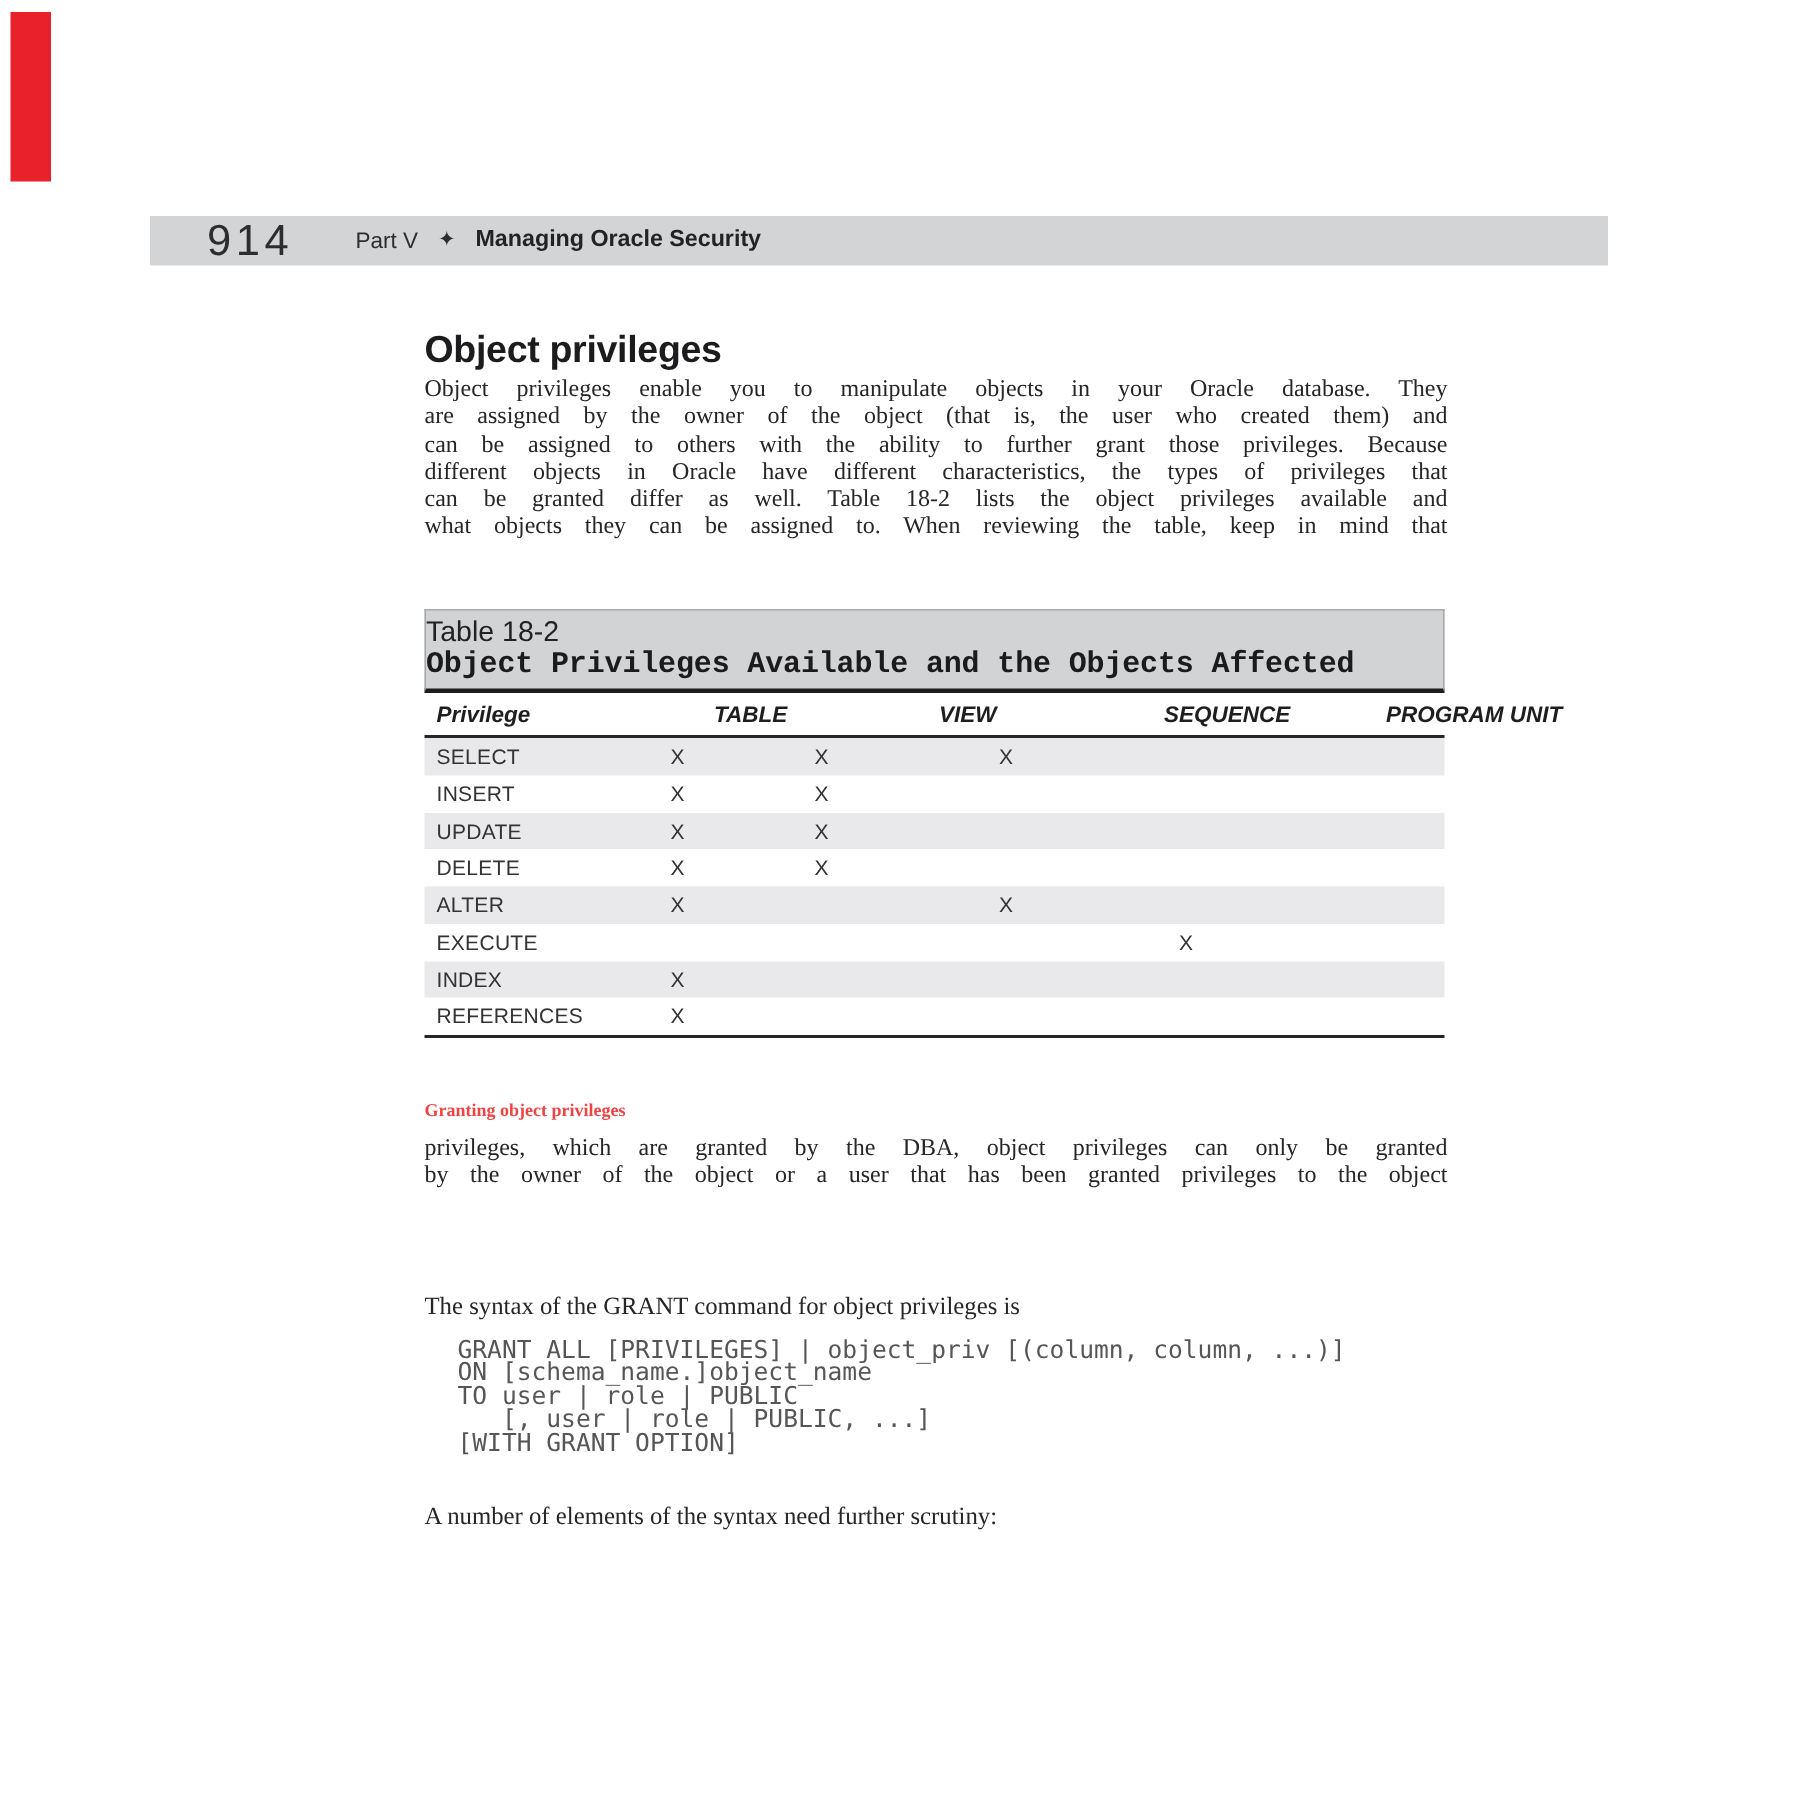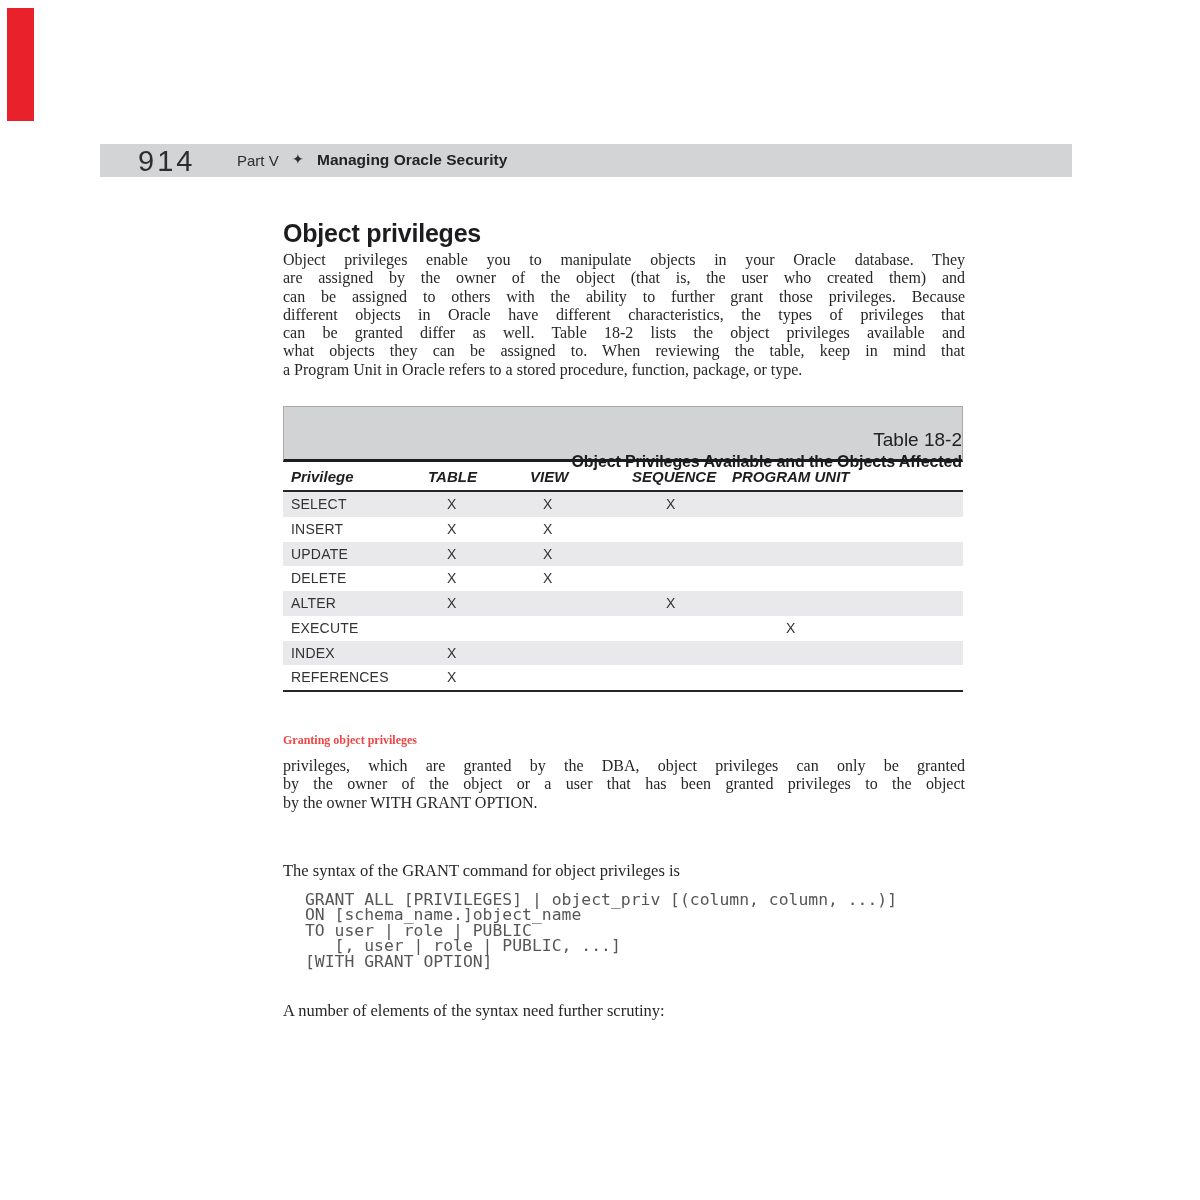--- a/index.html
+++ b/index.html
@@ -24,25 +24,25 @@
   .para .ln{text-align:justify;text-align-last:justify;white-space:normal;}
   .para .ln.last{text-align:left;text-align-last:left;}
   .p1{top:251px;}
   .p2{top:757px;}
   .single-line{position:absolute;left:283px;width:682px;font-size:16.5px;color:#262626;}
   .intro{top:861px;}
   .closing{top:1001px;}
 
   .tbl{position:absolute;left:283px;top:406px;width:680px;font-family:"Liberation Sans", sans-serif;}
   .t-titlebox{box-sizing:border-box;height:56px;background:#d2d3d5;border:1px solid #a9a9ab;
-              border-bottom:3px solid #1d1d1d;text-align:right;padding-top:22px;}
+              border-bottom:3px solid #1d1d1d;text-align:left;padding-top:4px;}
   .t-num{font-size:19px;color:#222;line-height:21px;}
-  .t-title{font-size:16px;font-weight:bold;color:#1b1b1d;line-height:23px;letter-spacing:-0.1px;}
+  .t-title{font-size:20px;font-weight:bold;color:#1b1b1d;line-height:23px;letter-spacing:-0.1px;font-family:Liberation Mono, monospace;}
   .t-head{display:grid;grid-template-columns:145px 102px 102px 100px 231px;height:28px;
-          border-bottom:2px solid #262628;align-items:end;}
+          border-bottom:2px solid #262628;align-items:end;gap:48px;}
   .t-head .hc{font-size:15px;font-weight:bold;font-style:italic;color:#1e1e20;padding-bottom:5px;}
   .t-head .hc.first{padding-left:8px;}
   .t-body{border-bottom:2px solid #262628;}
   .t-row{display:grid;grid-template-columns:145px 102px 102px 100px 231px;height:24.75px;
          line-height:24.75px;font-size:14px;color:#333335;}
   .t-row:nth-child(odd){background:#e9e9eb;}
   .t-row .pc{padding-left:8px;letter-spacing:0.2px;}
   .t-row .m2{padding-left:19px;}
   .t-row .m3{padding-left:13px;}
   .t-row .m4{padding-left:34px;}
@@ -68,21 +68,20 @@
 
   <div class="h1">Object privileges</div>
 
   <div class="para p1">
       <div class="ln">Object privileges enable you to manipulate objects in your Oracle database. They</div>
       <div class="ln">are assigned by the owner of the object (that is, the user who created them) and</div>
       <div class="ln">can be assigned to others with the ability to further grant those privileges. Because</div>
       <div class="ln">different objects in Oracle have different characteristics, the types of privileges that</div>
       <div class="ln">can be granted differ as well. Table 18-2 lists the object privileges available and</div>
       <div class="ln">what objects they can be assigned to. When reviewing the table, keep in mind that</div>
-      <div class="ln last">a Program Unit in Oracle refers to a stored procedure, function, package, or type.</div>
     </div>
 
   <div class="tbl">
     <div class="t-titlebox">
       <div class="t-num">Table 18-2</div>
       <div class="t-title">Object Privileges Available and the Objects Affected</div>
     </div>
     <div class="t-head">
       <span class="hc first">Privilege</span>
       <span class="hc">TABLE</span>
@@ -148,21 +147,20 @@
           <span class="m5"></span>
         </div>
       </div>
   </div>
 
   <div class="h2">Granting object privileges</div>
 
   <div class="para p2">
       <div class="ln">privileges, which are granted by the DBA, object privileges can only be granted</div>
       <div class="ln">by the owner of the object or a user that has been granted privileges to the object</div>
-      <div class="ln last">by the owner WITH GRANT OPTION.</div>
     </div>
 
   <div class="single-line intro">The syntax of the GRANT command for object privileges is</div>
 
   <div class="code">
       <div class="ln">GRANT ALL [PRIVILEGES] | object_priv [(column, column, ...)]</div>
       <div class="ln">ON [schema_name.]object_name</div>
       <div class="ln">TO user | role | PUBLIC</div>
       <div class="ln">   [, user | role | PUBLIC, ...]</div>
       <div class="ln last">[WITH GRANT OPTION]</div>

